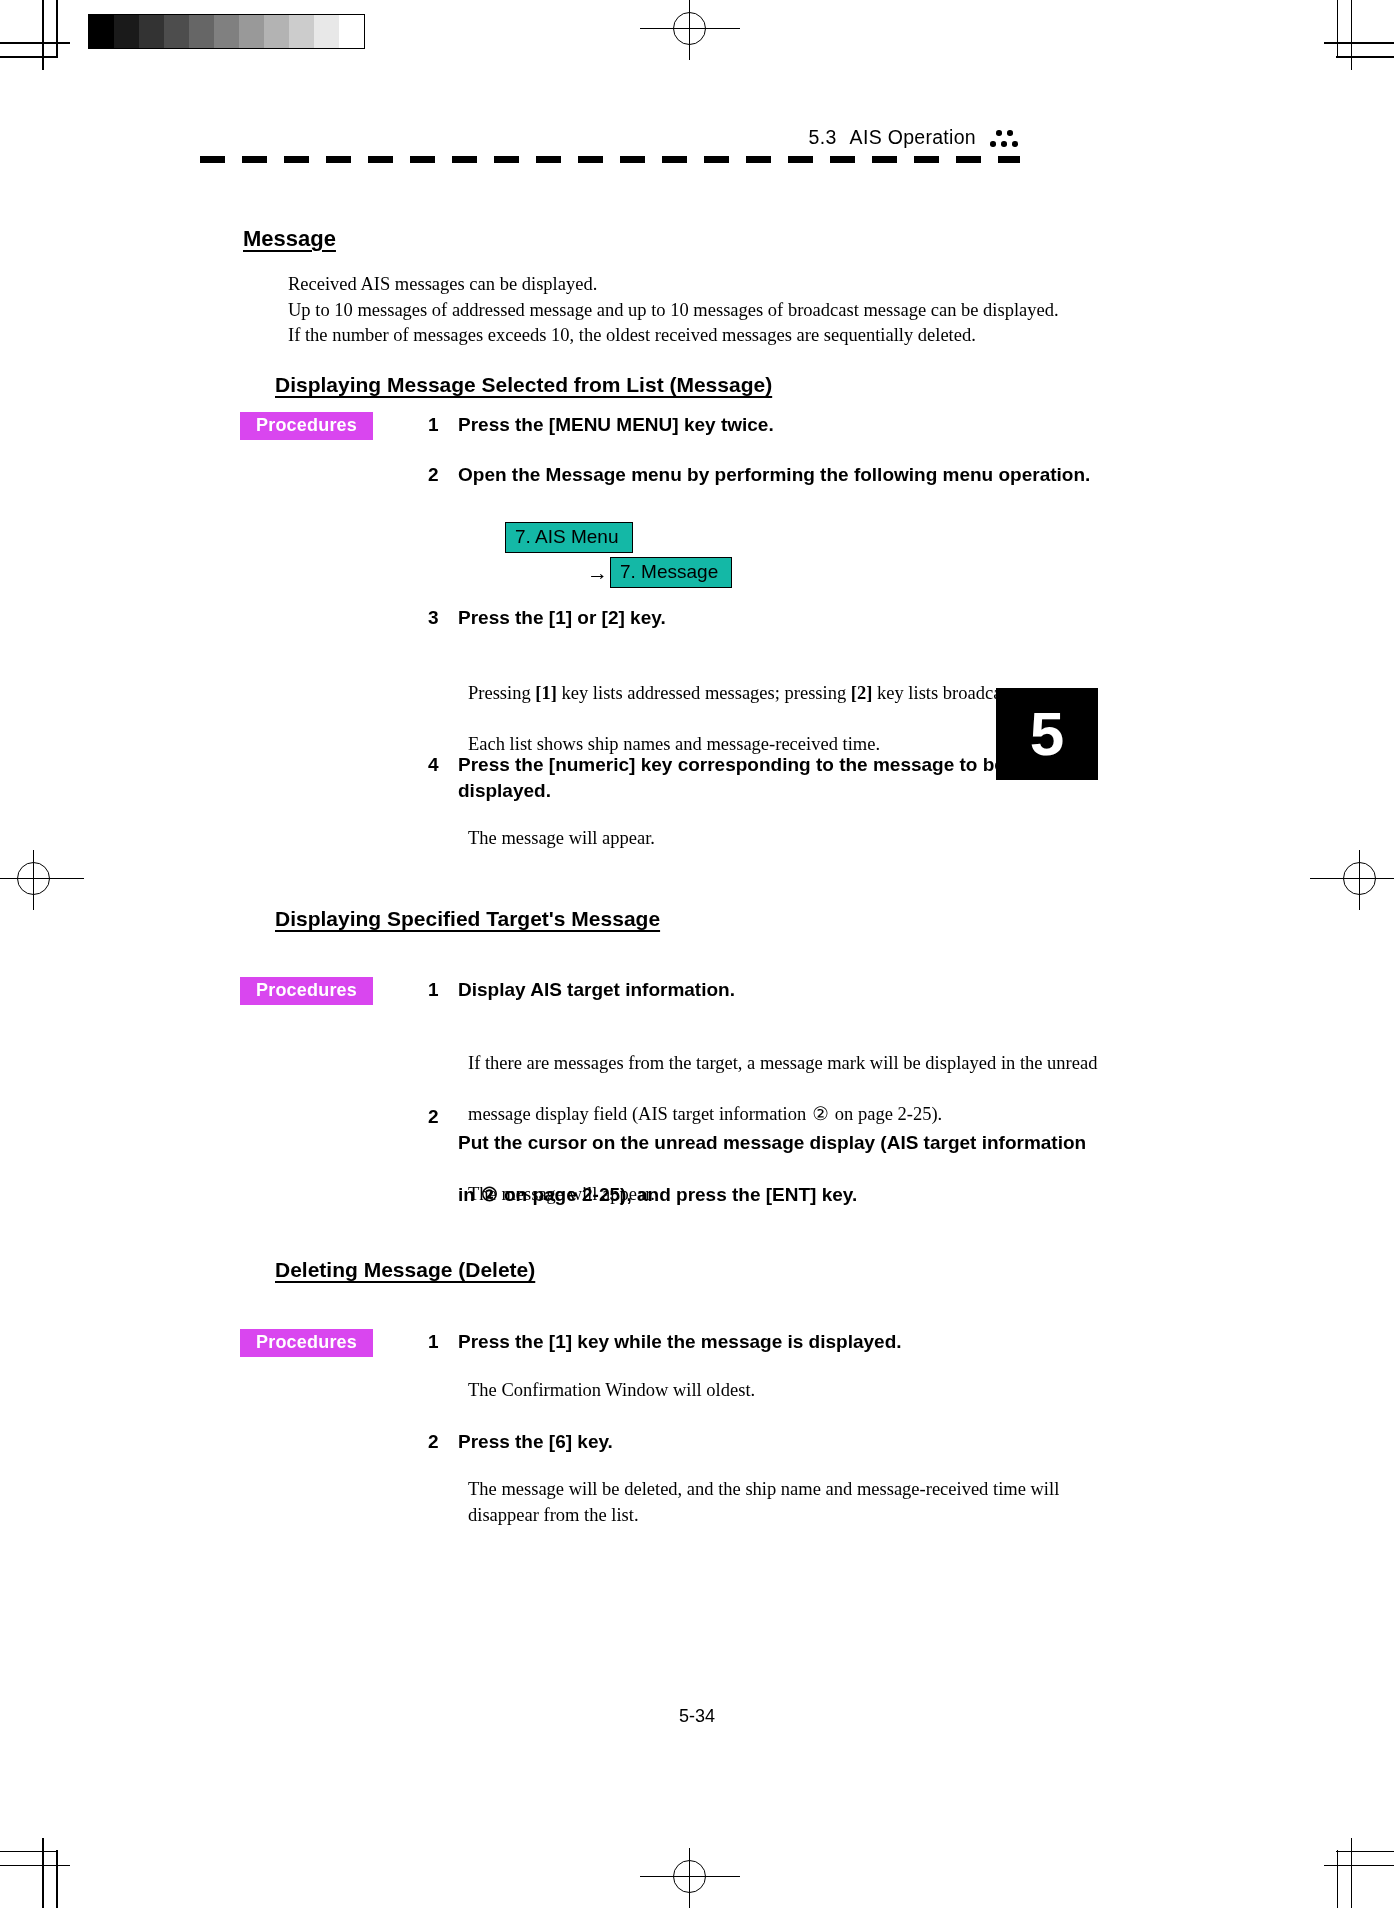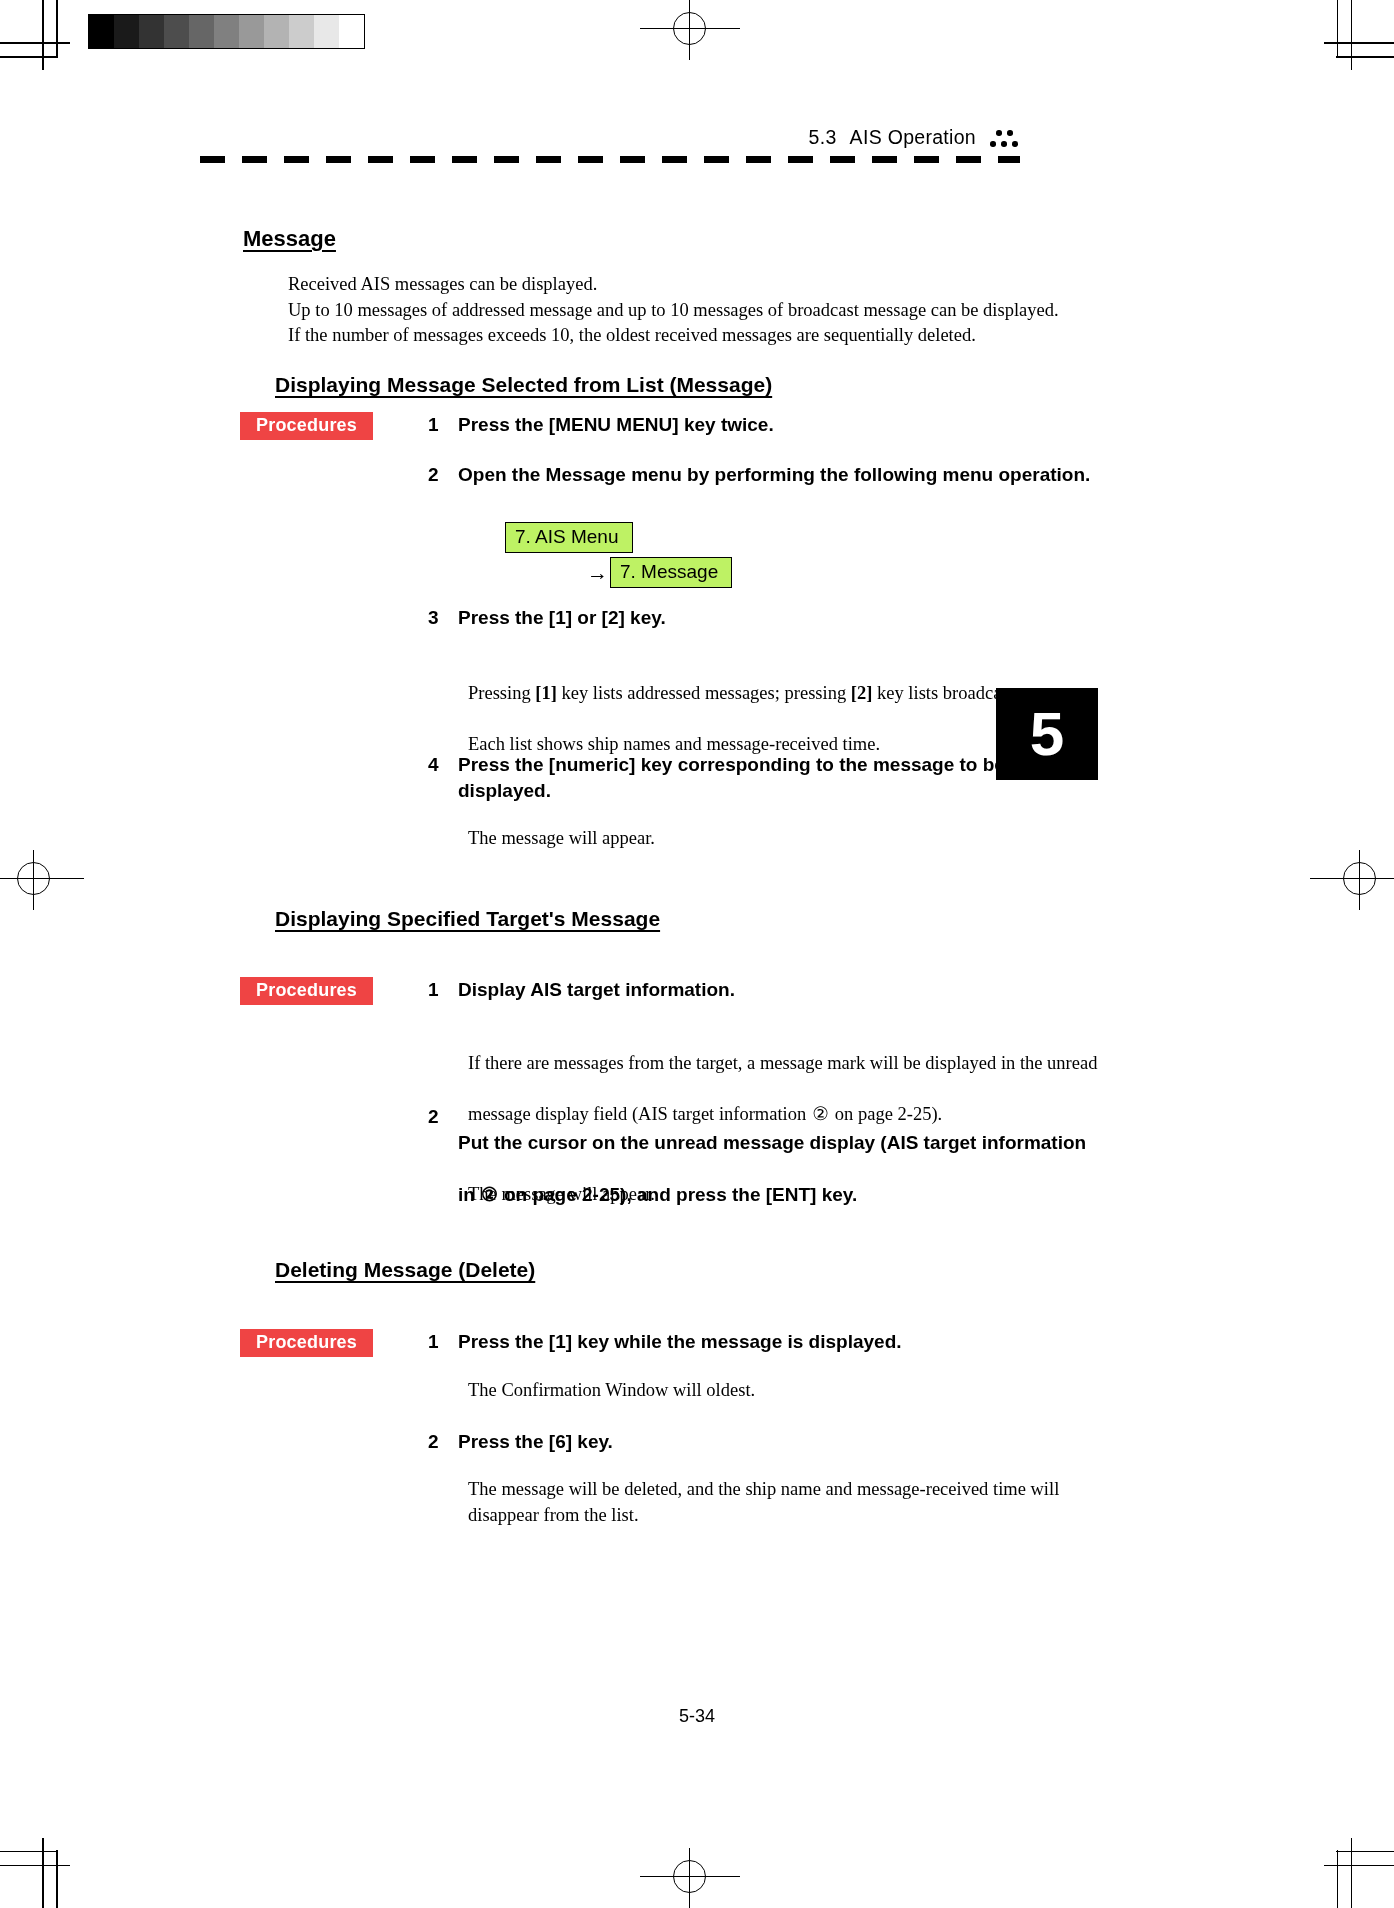--- a/index.html
+++ b/index.html
@@ -162,21 +162,21 @@
   }
   .body-text {
     position: absolute;
     font-family: "Liberation Serif", serif;
     font-size: 18.5px;
     line-height: 25.5px;
     white-space: pre-line;
   }
   .proc-badge {
     position: absolute;
-    background: #ef4444;
+    background: #d946ef;
     color: #fff;
     font-family: "Liberation Sans", sans-serif;
     font-size: 18px;
     font-weight: bold;
     padding: 3px 16px 4px 16px;
     letter-spacing: 0.2px;
     white-space: nowrap;
   }
   .step {
     position: absolute;
@@ -191,21 +191,21 @@
     flex: 0 0 30px;
   }
   .step .txt {
     white-space: pre-line;
   }
 
   
   .menu-path { position: absolute; }
   .menu-box {
     display: inline-block;
-    background: #bef264;
+    background: #14b8a6;
     border: 1.4px solid #000;
     font-family: "Liberation Sans", sans-serif;
     font-size: 19px;
     padding: 2px 13px 3px 9px;
     line-height: 1.25;
     white-space: nowrap;
   }
   .menu-row2 {
     margin-top: 4px;
     margin-left: 82px;

